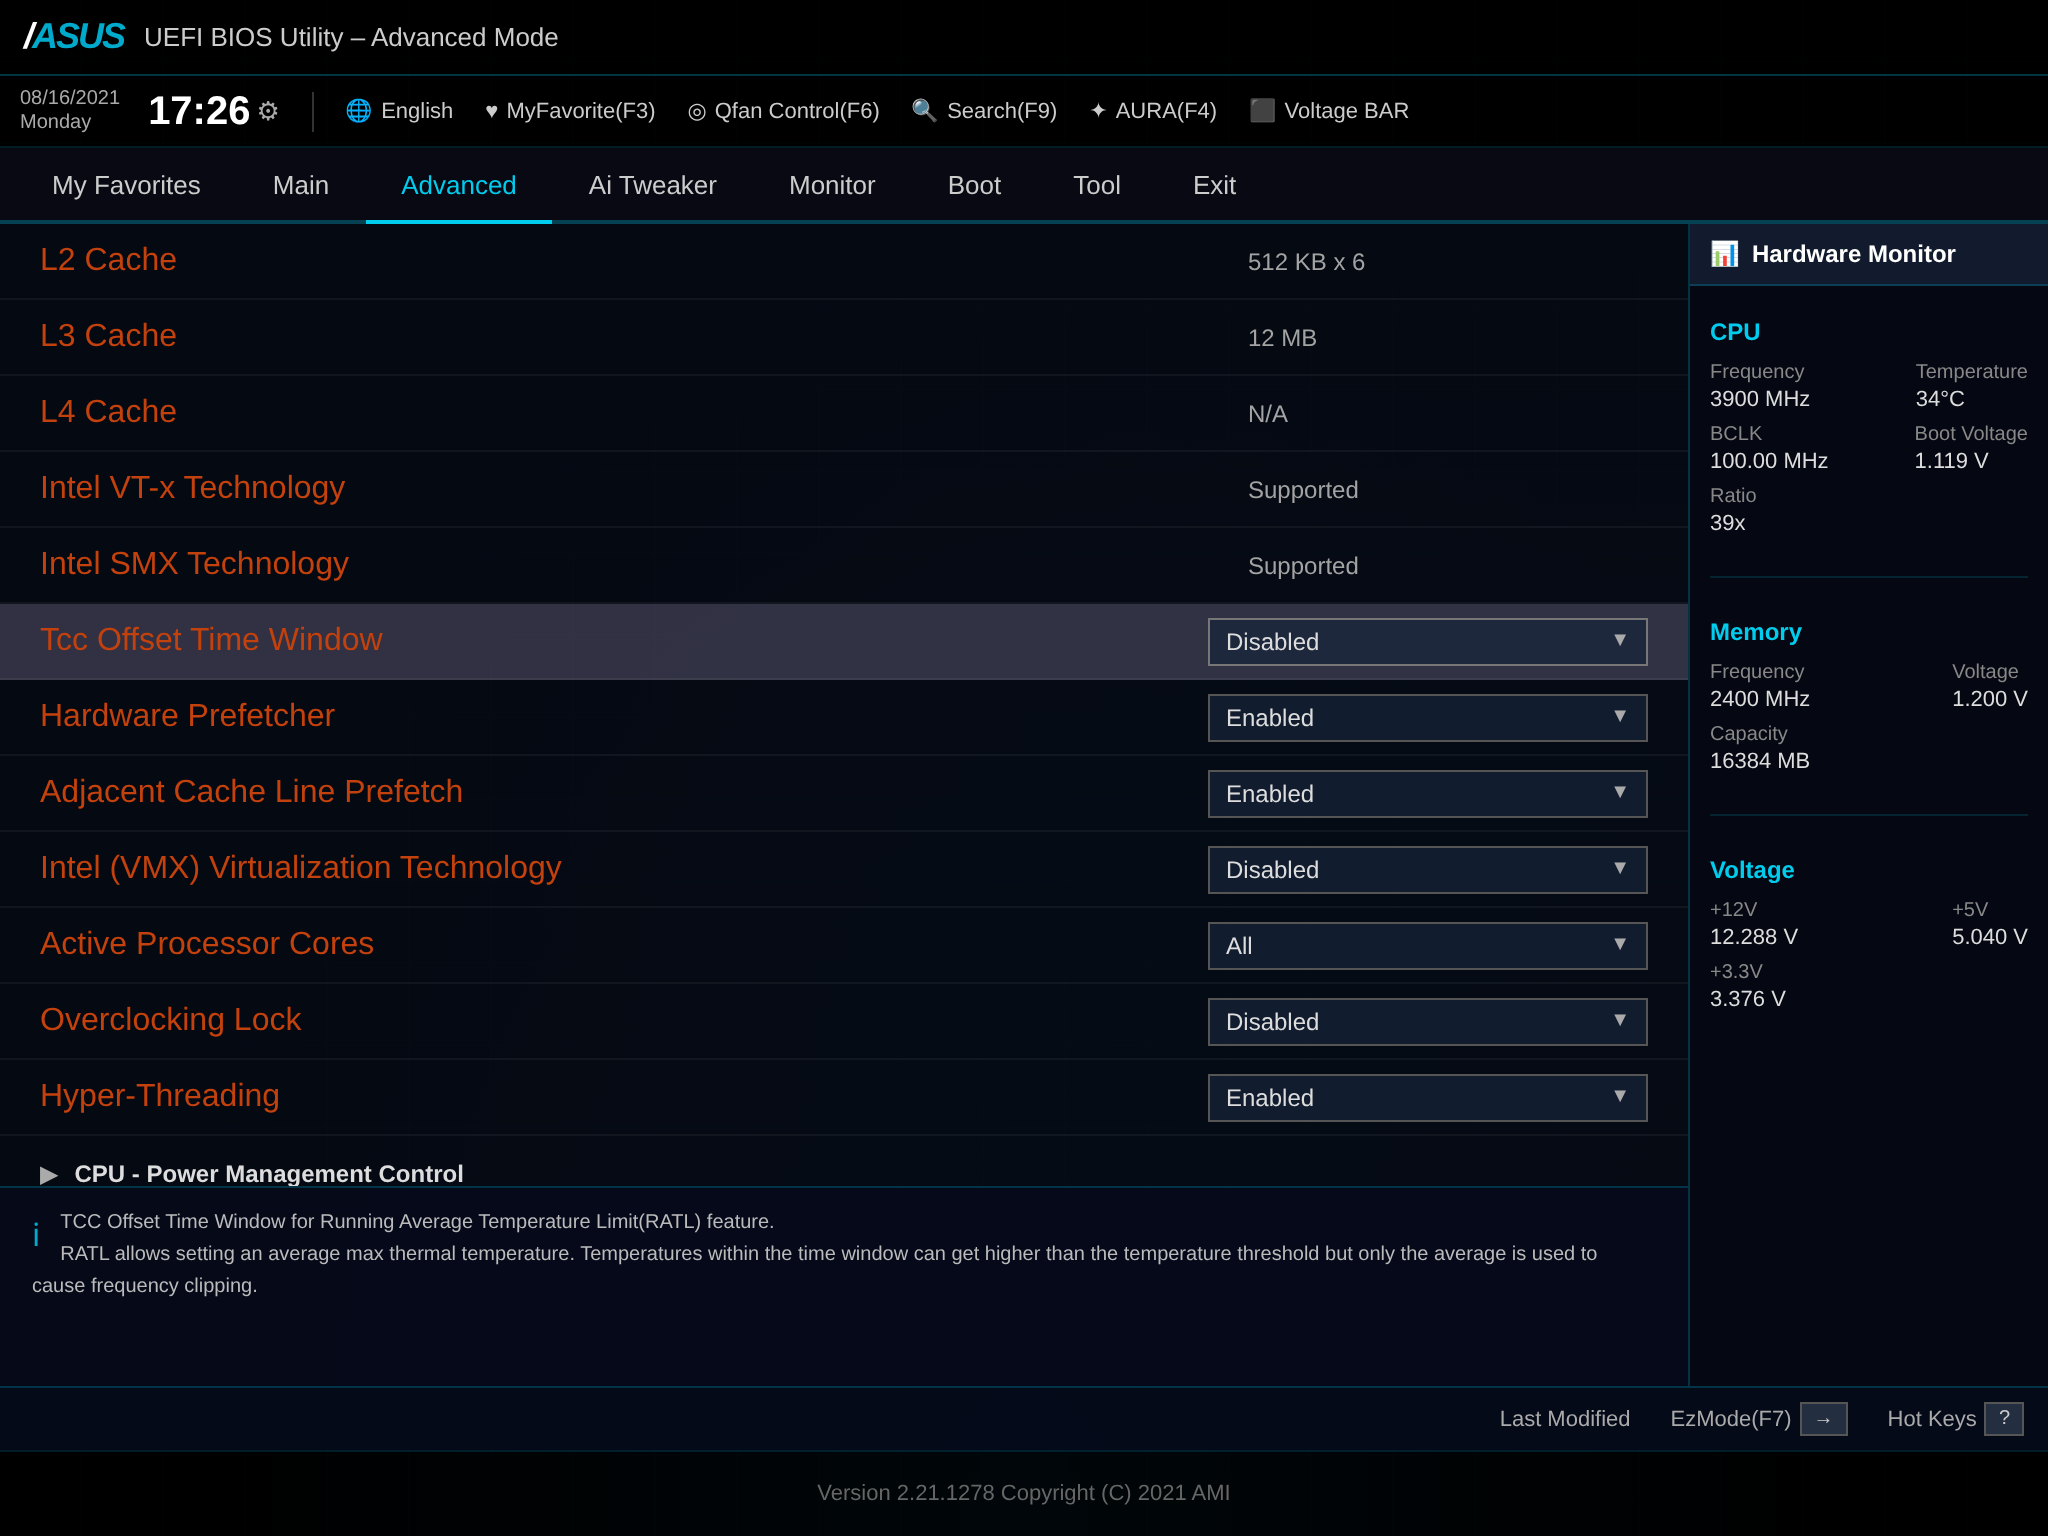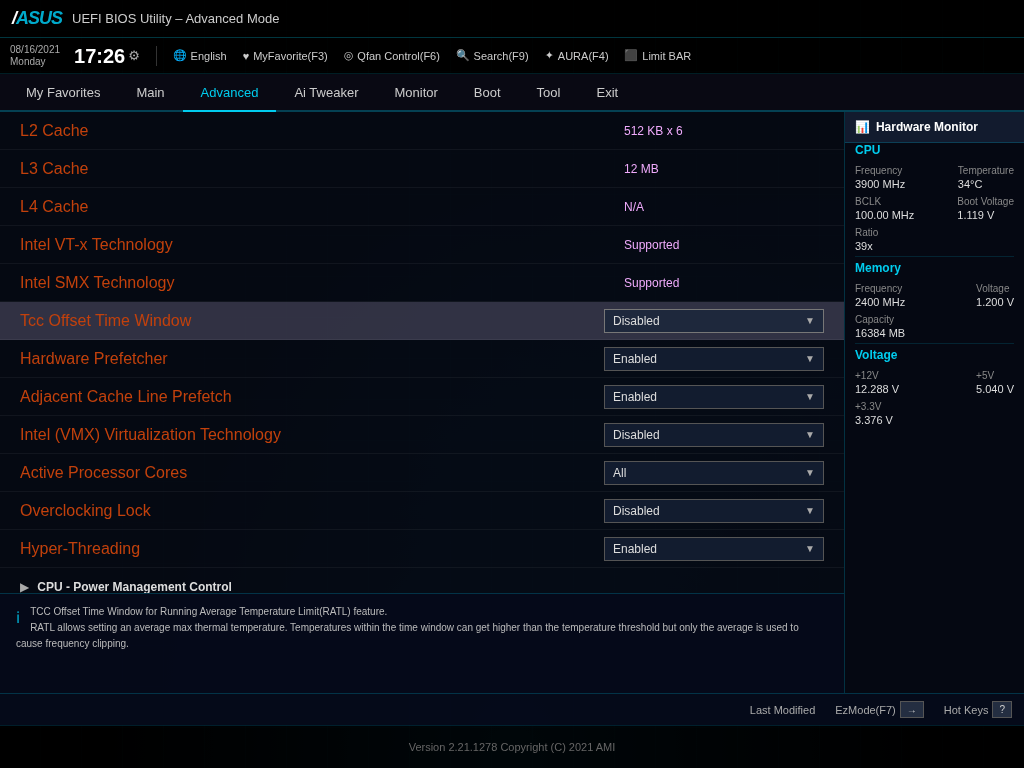--- a/index.html
+++ b/index.html
@@ -156,21 +156,21 @@
       font-size: 16px;
       flex: 1;
     }
     .setting-value {
       color: #bbb;
       font-size: 12px;
       min-width: 200px;
       text-align: left;
     }
     .setting-row.readonly .setting-value {
-      color: #f0abfc;
+      color: #a3a3a3;
     }
 
     .setting-select {
       display: flex;
       align-items: center;
       background: rgba(20,30,50,0.9);
       border: 1px solid #555;
       color: #ddd;
       font-size: 12px;
       padding: 4px 8px;
@@ -225,21 +225,21 @@
       font-size: 12px;
       font-weight: bold;
       padding: 8px 10px;
       display: flex;
       align-items: center;
       gap: 6px;
       border-bottom: 1px solid rgba(0,150,180,0.3);
     }
 
     .hw-section {
-      padding: 0 10px;
+      padding: 16px 10px;
     }
     .hw-section-title {
       color: #00ccee;
       font-size: 12px;
       font-weight: bold;
       margin-bottom: 8px;
     }
     .hw-row {
       display: flex;
       justify-content: space-between;
@@ -346,21 +346,21 @@
     <div class="topbar-item">
       <span>🔍</span>
       <span>Search(F9)</span>
     </div>
     <div class="topbar-item">
       <span>✦</span>
       <span>AURA(F4)</span>
     </div>
     <div class="topbar-item">
       <span>⬛</span>
-      <span>Limit BAR</span>
+      <span>Voltage BAR</span>
     </div>
   </div>
 
   <div class="nav">
     <div class="nav-item">
       <span>My Favorites</span>
     </div>
     <div class="nav-item">
       <span>Main</span>
     </div>

